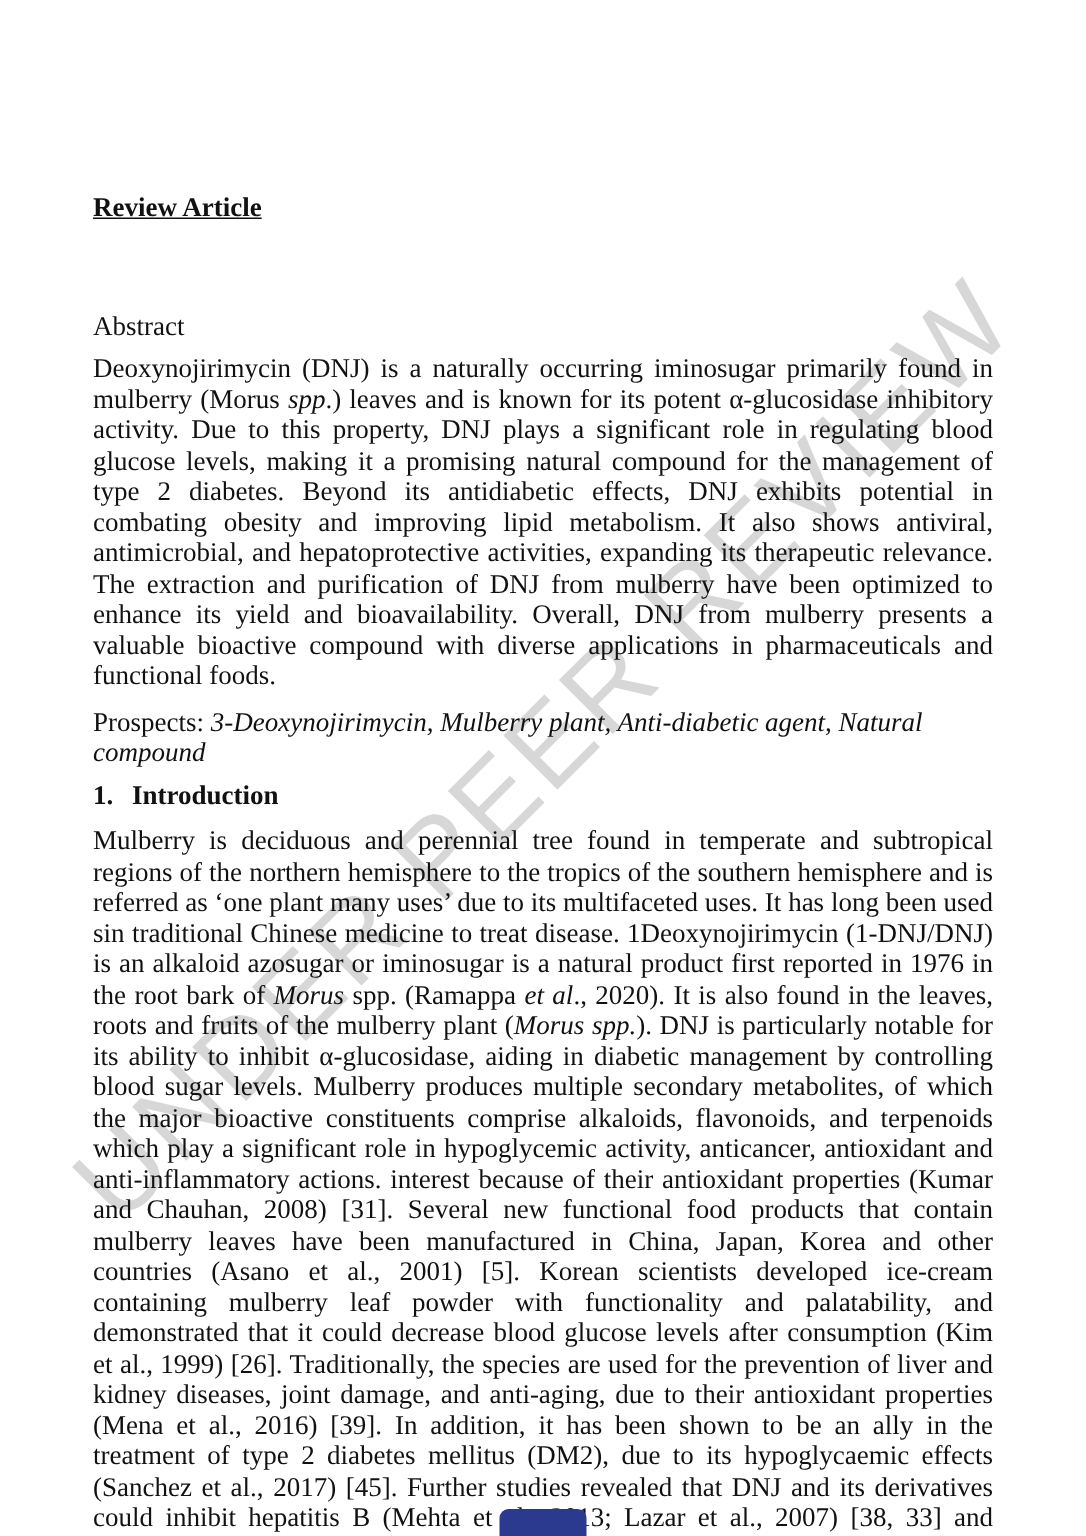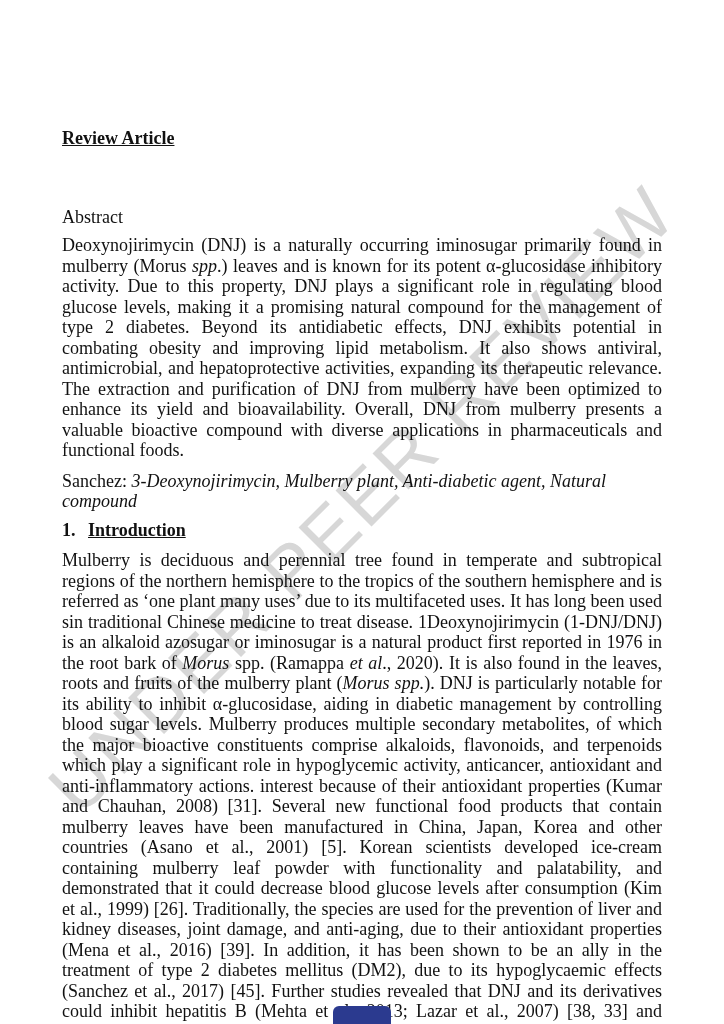--- a/index.html
+++ b/index.html
@@ -59,21 +59,20 @@
   }
   .keywords-line {
     margin: 0 0 8px 0;
   }
   .keywords-line .kw-value {
     font-style: italic;
   }
   .intro-heading {
     font-weight: bold;
     margin: 0 0 10px 0;
-    text-decoration: underline;
   }
   .intro-heading .num {
     display: inline-block;
     width: 26px;
   }
   .bottom-artifact {
     position: absolute;
     left: 50%;
     bottom: -6px;
     transform: translateX(-50%);
@@ -93,21 +92,21 @@
 
   <div class="content">
 
     <p class="article-type">Review Article</p>
 
 
     <p class="section-heading">Abstract</p>
 
     <p class="para"><span>Deoxynojirimycin (DNJ) is a naturally occurring iminosugar primarily found in mulberry (Morus </span><span style="font-style: italic;">spp</span><span>.) leaves and is known for its potent α-glucosidase inhibitory activity. Due to this property, DNJ plays a significant role in regulating blood glucose levels, making it a promising natural compound for the management of type 2 diabetes. Beyond its antidiabetic effects, DNJ exhibits potential in combating obesity and improving lipid metabolism. It also shows antiviral, antimicrobial, and hepatoprotective activities, expanding its therapeutic relevance. The extraction and purification of DNJ from mulberry have been optimized to enhance its yield and bioavailability. Overall, DNJ from mulberry presents a valuable bioactive compound with diverse applications in pharmaceuticals and functional foods.</span></p>
 
-    <p class="keywords-line"><span>Sanchez: </span><span class="kw-value">3-Deoxynojirimycin, Mulberry plant, Anti-diabetic agent, Natural compound</span></p>
+    <p class="keywords-line"><span>Prospects: </span><span class="kw-value">3-Deoxynojirimycin, Mulberry plant, Anti-diabetic agent, Natural compound</span></p>
 
     <p class="intro-heading"><span class="num">1.</span><span>Introduction</span></p>
 
     <p class="para"><span>Mulberry is deciduous and perennial tree found in temperate and subtropical regions of the northern hemisphere to the tropics of the southern hemisphere and is referred as ‘one plant many uses’ due to its multifaceted uses. It has long been used sin traditional Chinese medicine to treat disease. 1Deoxynojirimycin (1-DNJ/DNJ) is an alkaloid azosugar or iminosugar is a natural product first reported in 1976 in the root bark of </span><span style="font-style: italic;">Morus</span><span> spp. (Ramappa </span><span style="font-style: italic;">et al</span><span>., 2020). It is also found in the leaves, roots and fruits of the mulberry plant (</span><span style="font-style: italic;">Morus spp.</span><span>). DNJ is particularly notable for its ability to inhibit α-glucosidase, aiding in diabetic management by controlling blood sugar levels. Mulberry produces multiple secondary metabolites, of which the major bioactive constituents comprise alkaloids, flavonoids, and terpenoids which play a significant role in hypoglycemic activity, anticancer, antioxidant and anti-inflammatory actions. interest because of their antioxidant properties (Kumar and Chauhan, 2008) [31]. Several new functional food products that contain mulberry leaves have been manufactured in China, Japan, Korea and other countries (Asano et al., 2001) [5]. Korean scientists developed ice-cream containing mulberry leaf powder with functionality and palatability, and demonstrated that it could decrease blood glucose levels after consumption (Kim et al., 1999) [26]. Traditionally, the species are used for the prevention of liver and kidney diseases, joint damage, and anti-aging, due to their antioxidant properties (Mena et al., 2016) [39]. In addition, it has been shown to be an ally in the treatment of type 2 diabetes mellitus (DM2), due to its hypoglycaemic effects (Sanchez et al., 2017) [45]. Further studies revealed that DNJ and its derivatives could inhibit hepatitis B (Mehta et al., 2013; Lazar et al., 2007) [38, 33] and hepatitis C</span></p>
 
   </div>
 
   <div class="bottom-artifact"></div>
 
 </div>

